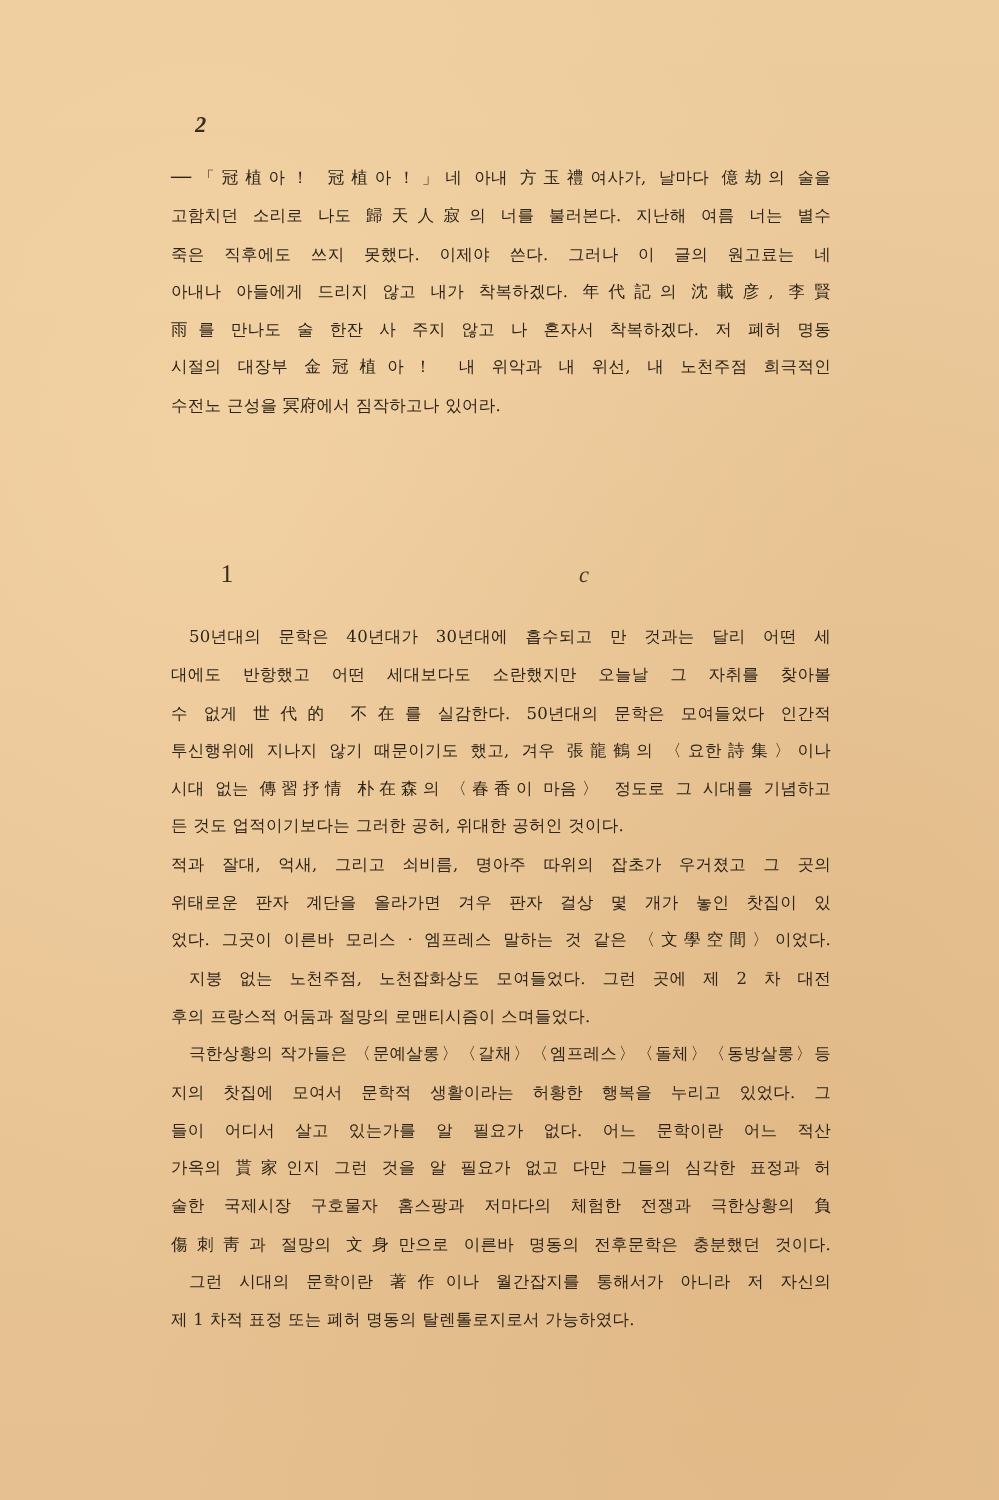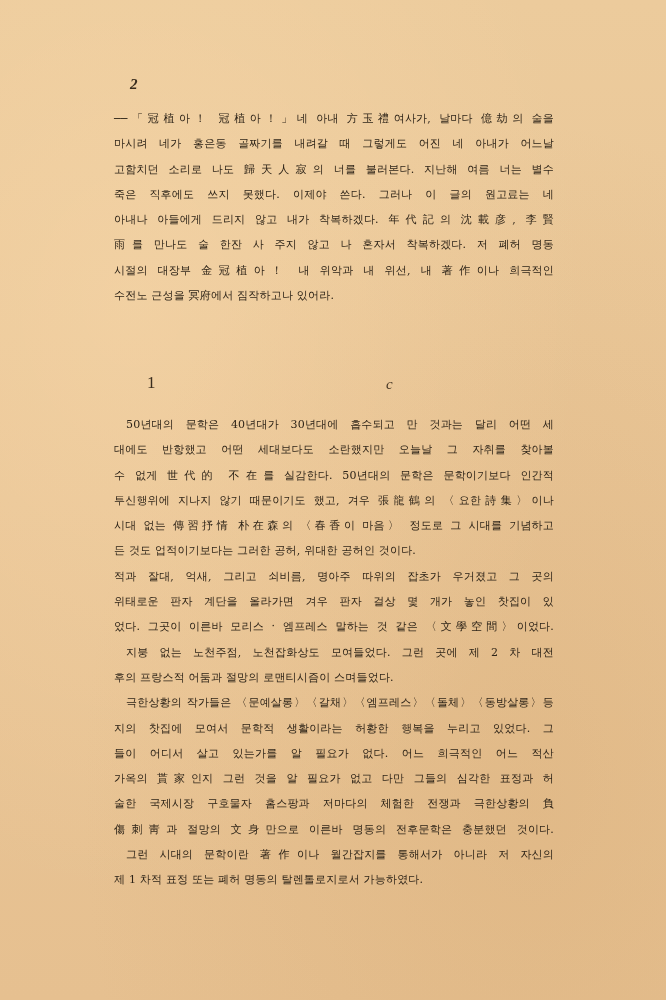--- a/index.html
+++ b/index.html
@@ -39,47 +39,46 @@
 </style>
 </head>
 <body>
 
 <div class="page">
 
   <div class="page-number">2</div>
 
   <div class="block" style="top:106px;">
     <div class="line">──「冠植아！ 冠植아！」네 아내  方玉禮여사가, 날마다  億劫의 술을</div>
-    <div class="line">마시려 네가 홍은동 골짜기를 내려갈 때 그렇게도 어진 네 아내가 어느날</div>
     <div class="line">고함치던 소리로 나도 歸天人寂의 너를 불러본다. 지난해 여름 너는 별수</div>
     <div class="line">죽은 직후에도 쓰지 못했다. 이제야  쓴다. 그러나  이 글의  원고료는 네</div>
     <div class="line">아내나 아들에게 드리지 않고 내가 착복하겠다. 年代記의 沈載彦, 李賢</div>
     <div class="line">雨를 만나도 술 한잔 사 주지 않고 나 혼자서  착복하겠다. 저 폐허 명동</div>
-    <div class="line">시절의 대장부 金冠植아！ 내 위악과 내 위선, 내 著作이나  희극적인</div>
+    <div class="line">시절의 대장부 金冠植아！ 내 위악과 내 위선, 내 노천주점  희극적인</div>
     <div class="line last">수전노 근성을 冥府에서 짐작하고나 있어라.</div>
   </div>
 
   <div class="section-number">1</div>
   <div class="stray-mark">c</div>
 
   <div class="block" style="top:412px;">
     <div class="line indent">50년대의 문학은 40년대가 30년대에 흡수되고 만 것과는 달리  어떤 세</div>
     <div class="line">대에도 반항했고 어떤 세대보다도 소란했지만  오늘날  그 자취를  찾아볼</div>
-    <div class="line">수 없게 世代的 不在를 실감한다. 50년대의 문학은 문학이기보다  인간적</div>
+    <div class="line">수 없게 世代的 不在를 실감한다. 50년대의 문학은 모여들었다  인간적</div>
     <div class="line">투신행위에 지나지 않기 때문이기도 했고, 겨우 張龍鶴의 〈요한詩集〉이나</div>
     <div class="line">시대 없는 傳習抒情 朴在森의 〈春香이 마음〉 정도로 그 시대를  기념하고</div>
     <div class="line last">든 것도 업적이기보다는 그러한 공허, 위대한 공허인 것이다.</div>
     <div class="line">적과 잘대, 억새, 그리고 쇠비름, 명아주 따위의 잡초가 우거졌고 그 곳의</div>
     <div class="line">위태로운 판자 계단을 올라가면 겨우 판자 걸상 몇 개가 놓인  찻집이 있</div>
     <div class="line">었다. 그곳이 이른바 모리스 · 엠프레스 말하는 것 같은 〈文學空間〉이었다.</div>
     <div class="line indent">지붕 없는 노천주점, 노천잡화상도 모여들었다. 그런 곳에 제 2 차 대전</div>
     <div class="line last">후의 프랑스적 어둠과 절망의 로맨티시즘이 스며들었다.</div>
     <div class="line indent">극한상황의 작가들은 〈문예살롱〉〈갈채〉〈엠프레스〉〈돌체〉〈동방살롱〉등</div>
     <div class="line">지의 찻집에 모여서 문학적 생활이라는 허황한 행복을 누리고 있었다. 그</div>
-    <div class="line">들이 어디서 살고 있는가를 알 필요가 없다. 어느 희극적인  어느 적산</div>
+    <div class="line">들이 어디서 살고 있는가를 알 필요가 없다. 어느 문학이란  어느 적산</div>
     <div class="line">가옥의 貰家인지 그런 것을 알 필요가 없고 다만 그들의 심각한 표정과 허</div>
     <div class="line">술한 국제시장 구호물자 홈스팡과 저마다의 체험한 전쟁과 극한상황의 負</div>
     <div class="line">傷刺靑과 절망의 文身만으로 이른바 명동의 전후문학은 충분했던 것이다.</div>
     <div class="line indent">그런 시대의 문학이란 著作이나 월간잡지를 통해서가 아니라 저 자신의</div>
     <div class="line last">제 1 차적 표정 또는 폐허 명동의 탈렌톨로지로서 가능하였다.</div>
   </div>
 
 </div>
 
 </body></html>

